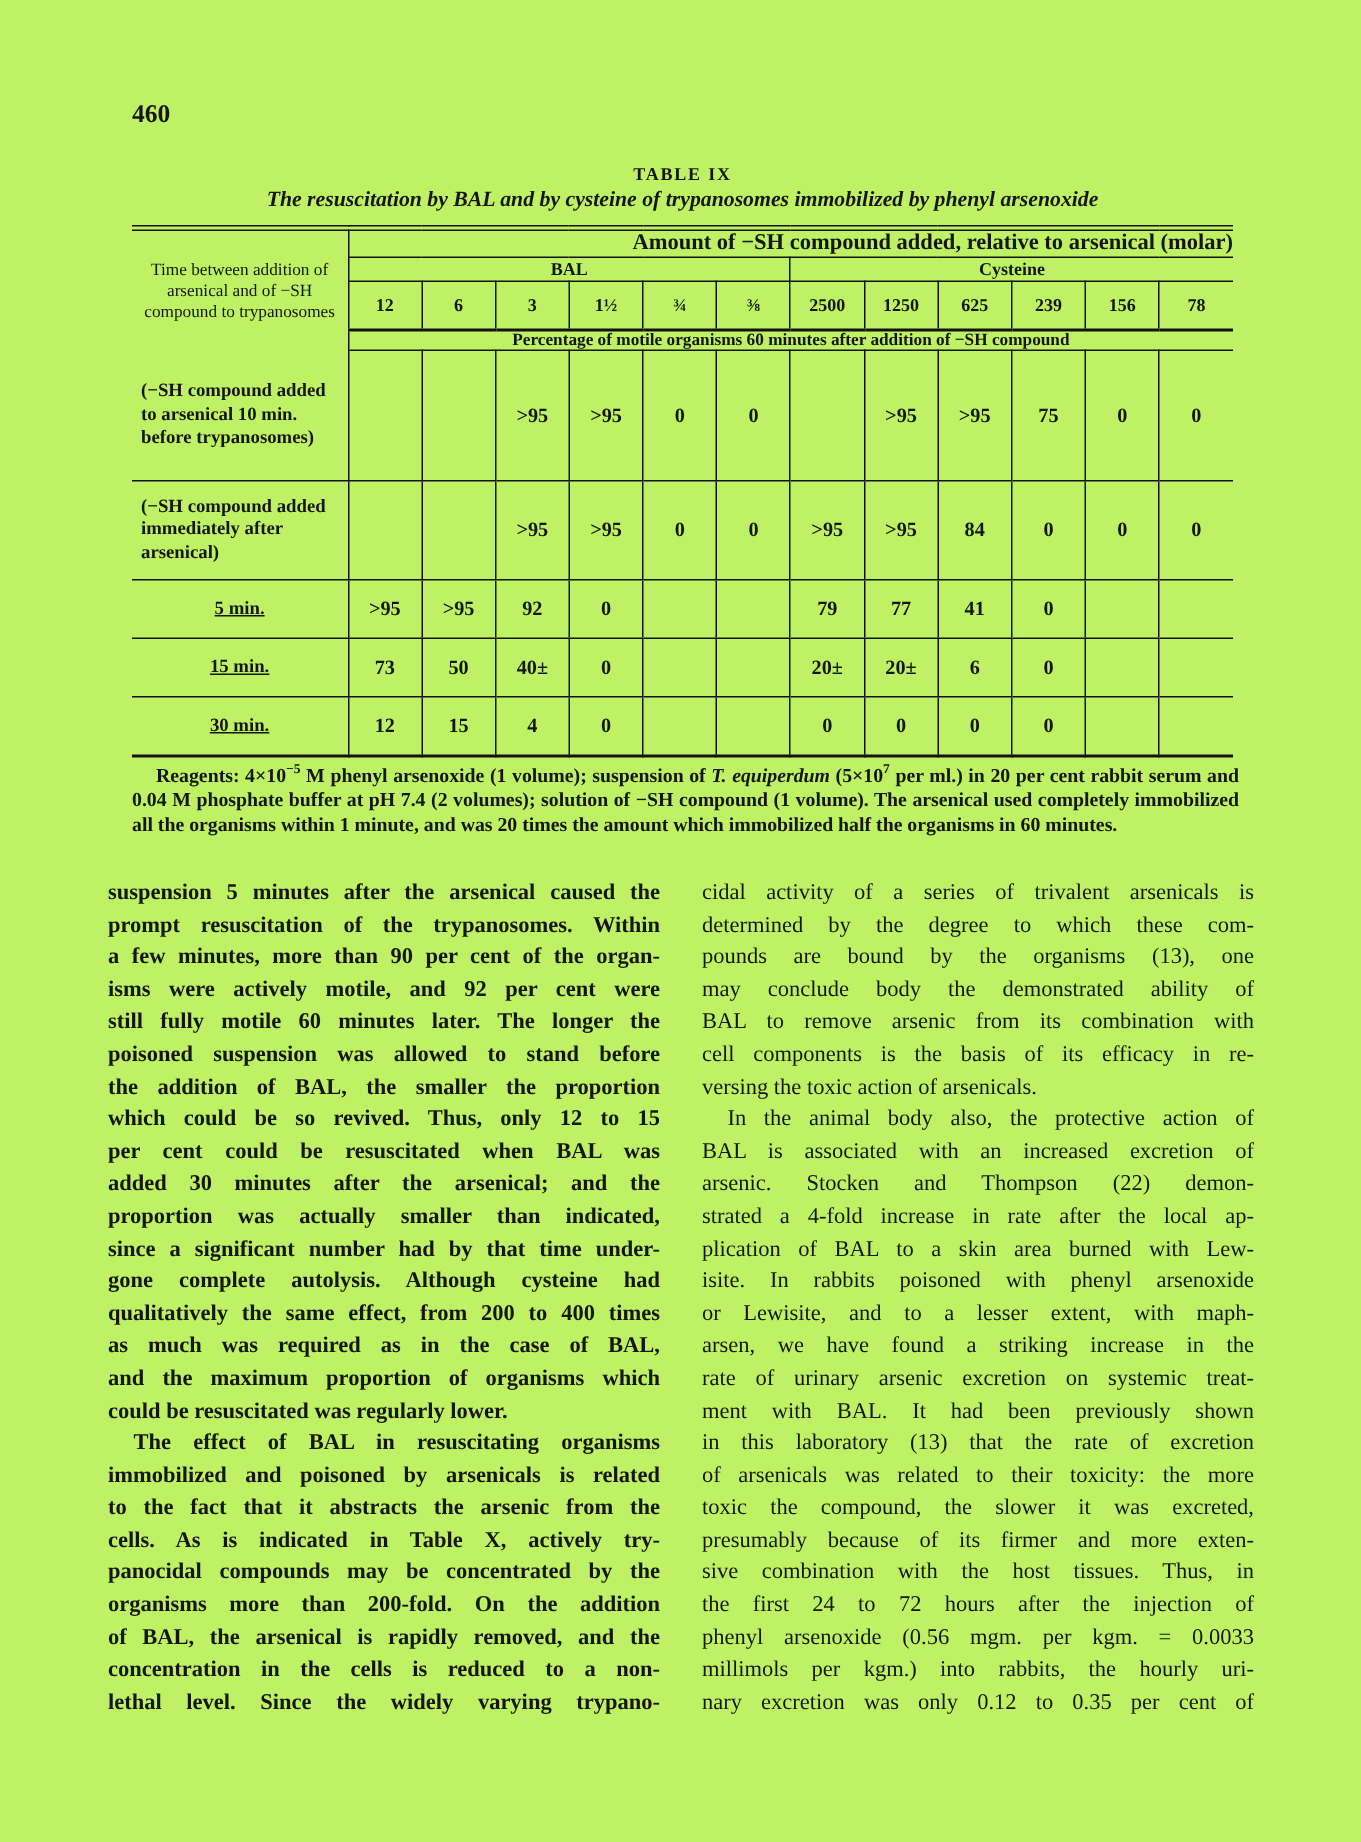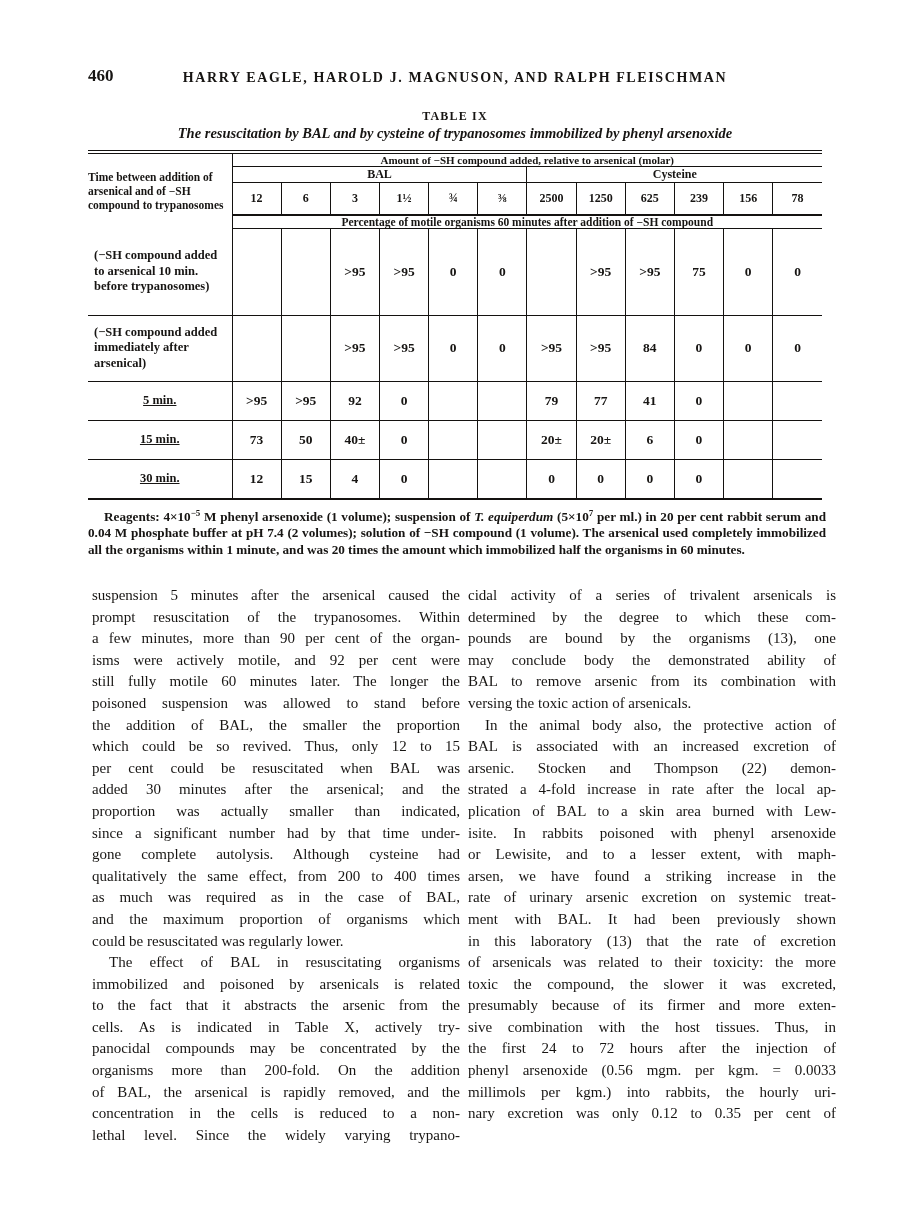--- a/index.html
+++ b/index.html
@@ -1,19 +1,19 @@
 <!DOCTYPE html>
 <html><head>
 <meta charset="utf-8">
 <style>
   html,body{margin:0;padding:0;background:#e8e8e4;}
   .page{
     position:relative;
     width:907px;height:1228px;
-    background:#ffffff;
+    background:#bef264;
     color:#171513;
     font-family:"Liberation Serif","DejaVu Serif",serif;
     overflow:hidden;
   }
   
   .pagenum{position:absolute;left:88px;top:66px;font-size:17px;font-weight:700;}
   .runhead{
     position:absolute;left:88px;top:70px;width:734px;
     text-align:center;font-size:14px;font-weight:700;letter-spacing:1.6px;
   }
@@ -28,25 +28,25 @@
   
   table.results{
     position:absolute;left:88px;top:150px;width:734px;
     border-collapse:collapse;table-layout:fixed;
     border-top:4px double #141210;border-bottom:2.5px solid #141210;
   }
   table.results td{padding:0;color:#171513;}
   col.stubcol{width:144px;}
   .stub{
     border-right:1.3px solid #141210;
-    vertical-align:middle;
-    font-size:11.5px;font-weight:700;line-height:14px;padding:2px 6px;
+    text-align:center;vertical-align:middle;
+    font-size:11.5px;font-weight:400;line-height:14px;padding:2px 6px;
   }
   .hAmount{
-    text-align:center;font-size:11px;font-weight:700;
+    text-align:right;font-size:15px;font-weight:700;
     padding:10px 4px 9px 4px;border-bottom:1.3px solid #141210;
   }
   .hGroup{
     text-align:center;font-size:12px;font-weight:700;
     padding:8px 2px;border-bottom:1.3px solid #141210;
   }
   .hGroup.bal{border-right:1.3px solid #141210;}
   tr.colheads td{
     text-align:center;font-size:12px;font-weight:700;
     padding:8px 1px;border-bottom:2px solid #141210;
@@ -82,30 +82,29 @@
   .footnote .i{font-style:italic;}
   .footnote .sup{vertical-align:super;font-size:9px;line-height:0;}
   
   .bodycol{position:absolute;top:585px;width:368px;font-size:15px;}
   .bodycol .line{
     line-height:21.6px;white-space:nowrap;
     text-align:justify;text-align-last:justify;
   }
   .bodycol .line.indent{padding-left:17px;}
   .bodycol .line.end{text-align-last:left;}
-  #left-col{left:92px;}
+  #left-col{left:72px;font-weight:bold;}
   #right-col{left:468px;}
 </style>
 </head>
 <body>
 
 <div class="page">
 
   <div class="pagenum">460</div>
-  <div class="runhead">HARRY EAGLE, HAROLD J. MAGNUSON, AND RALPH FLEISCHMAN</div>
 
   <div class="tablabel">TABLE IX</div>
   <div class="tabtitle">The resuscitation by BAL and by cysteine of trypanosomes immobilized by phenyl arsenoxide</div>
 
   <table class="results">
     <colgroup>
       <col class="stubcol">
       <col span="12">
     </colgroup>
     <thead>
@@ -248,20 +247,21 @@
         <div class="line">lethal level.  Since the widely varying trypano-</div>
       </div>
     </div>
   <div class="bodycol" id="right-col">
       <div class="para">
         <div class="line">cidal activity of a series of trivalent arsenicals is</div>
         <div class="line">determined by the degree to which these com-</div>
         <div class="line">pounds are bound by the organisms (13), one</div>
         <div class="line">may conclude body the demonstrated ability of</div>
         <div class="line">BAL to remove arsenic from its combination with</div>
+        <div class="line">cell components is the basis of its efficacy in re-</div>
         <div class="line end">versing the toxic action of arsenicals.</div>
       </div>
       <div class="para">
         <div class="line indent">In the animal body also, the protective action of</div>
         <div class="line">BAL is associated with an increased excretion of</div>
         <div class="line">arsenic.  Stocken and Thompson (22) demon-</div>
         <div class="line">strated a 4-fold increase in rate after the local ap-</div>
         <div class="line">plication of BAL to a skin area burned with Lew-</div>
         <div class="line">isite.  In rabbits poisoned with phenyl arsenoxide</div>
         <div class="line">or Lewisite, and to a lesser extent, with maph-</div>

